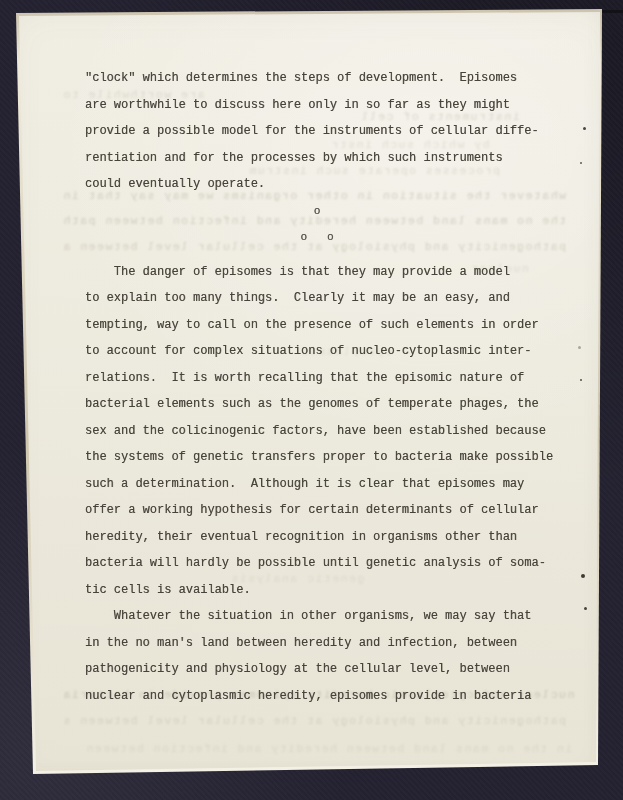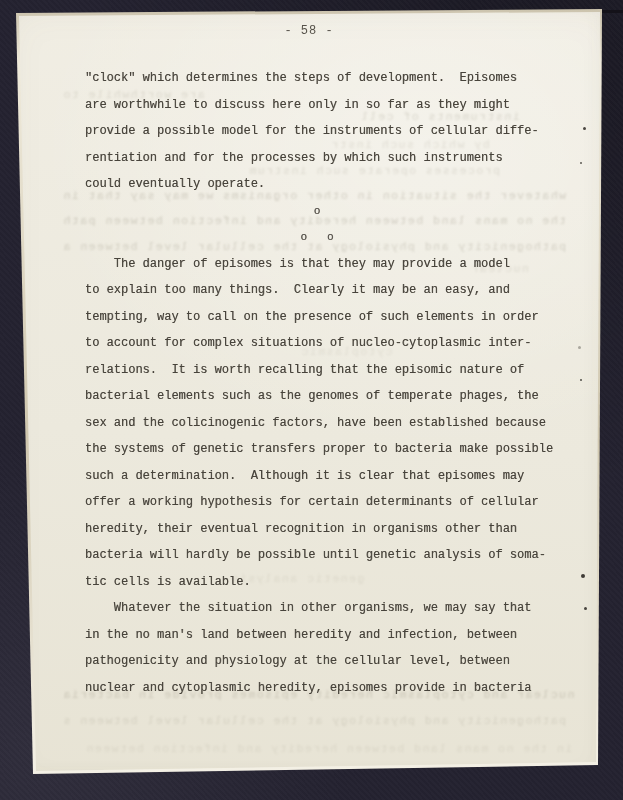--- a/index.html
+++ b/index.html
@@ -49,21 +49,21 @@
     white-space:pre;
   }
   .text-block{
     position:absolute;left:85px;top:65px;width:478px;
     font-size:12px;line-height:26.5px;
     color:#47433b;
     white-space:pre;
     text-shadow:0.3px 0.3px 0.6px rgba(70,64,55,0.55);
   }
   .paragraph{margin:0;}
-  .paragraph.para-2{margin-top:0;}
+  .paragraph.para-2{margin-top:8px;}
   .paragraph.separator{transform:translateX(-7px);}
   .paragraph.separator .line{text-align:center;font-size:11px;color:#54504a;}
   .line{height:26.5px;}
   .ghost-layer{position:absolute;inset:0;pointer-events:none;}
   .ghost{
     position:absolute;
     white-space:pre;
     font-size:11.5px;
     letter-spacing:1.5px;
     color:#857f6d;
@@ -95,21 +95,20 @@
       <div class="ghost" style="left: 62px; top: 214px; opacity: 0.3;">the no mans land between heredity and infection between path</div>
       <div class="ghost" style="left: 62px; top: 240px; opacity: 0.28;">pathogenicity and physiology at the cellular level between a</div>
       <div class="ghost" style="left: 470px; top: 262px; opacity: 0.18;">nuclear</div>
       <div class="ghost" style="left: 300px; top: 345px; opacity: 0.14;">cytoplasmic</div>
       <div class="ghost" style="left: 230px; top: 572px; opacity: 0.14;">genetic analysis</div>
       <div class="ghost" style="left: 62px; top: 688px; opacity: 0.3;">nuclear and cytoplasmic heredity episomes provide in bacteria</div>
       <div class="ghost" style="left: 62px; top: 714px; opacity: 0.2;">pathogenicity and physiology at the cellular level between s</div>
       <div class="ghost" style="left: 85px; top: 742px; opacity: 0.14;">in the no mans land between heredity and infection between</div>
     </div>
 
-  <div class="page-number">- 58 -</div>
 
   <div class="text-block"><div class="paragraph para-1"><div class="line">"clock" which determines the steps of development.  Episomes</div><div class="line">are worthwhile to discuss here only in so far as they might</div><div class="line">provide a possible model for the instruments of cellular diffe-</div><div class="line">rentiation and for the processes by which such instruments</div><div class="line">could eventually operate.</div></div><div class="paragraph separator separator"><div class="line">o</div><div class="line">o   o</div></div><div class="paragraph para-2"><div class="line">    The danger of episomes is that they may provide a model</div><div class="line">to explain too many things.  Clearly it may be an easy, and</div><div class="line">tempting, way to call on the presence of such elements in order</div><div class="line">to account for complex situations of nucleo-cytoplasmic inter-</div><div class="line">relations.  It is worth recalling that the episomic nature of</div><div class="line">bacterial elements such as the genomes of temperate phages, the</div><div class="line">sex and the colicinogenic factors, have been established because</div><div class="line">the systems of genetic transfers proper to bacteria make possible</div><div class="line">such a determination.  Although it is clear that episomes may</div><div class="line">offer a working hypothesis for certain determinants of cellular</div><div class="line">heredity, their eventual recognition in organisms other than</div><div class="line">bacteria will hardly be possible until genetic analysis of soma-</div><div class="line">tic cells is available.</div></div><div class="paragraph para-3"><div class="line">    Whatever the situation in other organisms, we may say that</div><div class="line">in the no man's land between heredity and infection, between</div><div class="line">pathogenicity and physiology at the cellular level, between</div><div class="line">nuclear and cytoplasmic heredity, episomes provide in bacteria</div></div></div>
 
   <div id="speck-layer">
       <div class="speck" style="left: 583px; top: 127px; width: 3px; height: 3px; opacity: 0.85;"></div>
       <div class="speck" style="left: 580px; top: 162px; width: 2px; height: 2px; opacity: 0.75;"></div>
       <div class="speck" style="left: 578px; top: 346px; width: 3px; height: 3px; opacity: 0.35;"></div>
       <div class="speck" style="left: 580px; top: 379px; width: 2px; height: 2px; opacity: 0.8;"></div>
       <div class="speck" style="left: 581px; top: 574px; width: 4px; height: 4px; opacity: 0.9;"></div>
       <div class="speck" style="left: 584px; top: 607px; width: 3px; height: 3px; opacity: 0.85;"></div>

